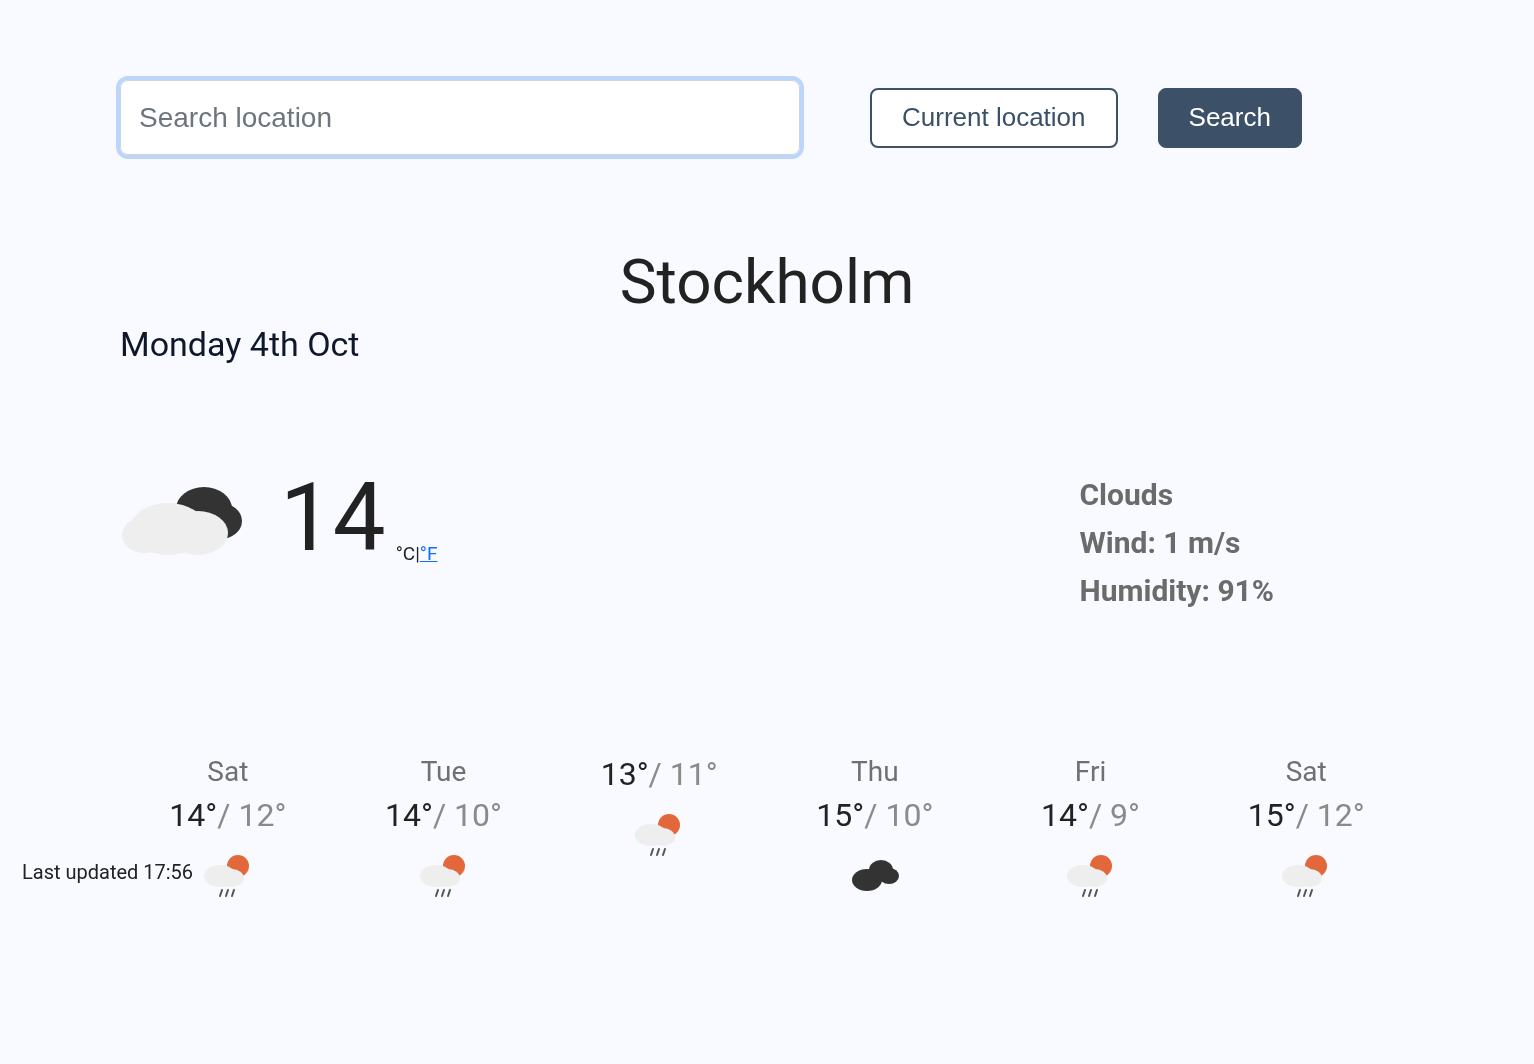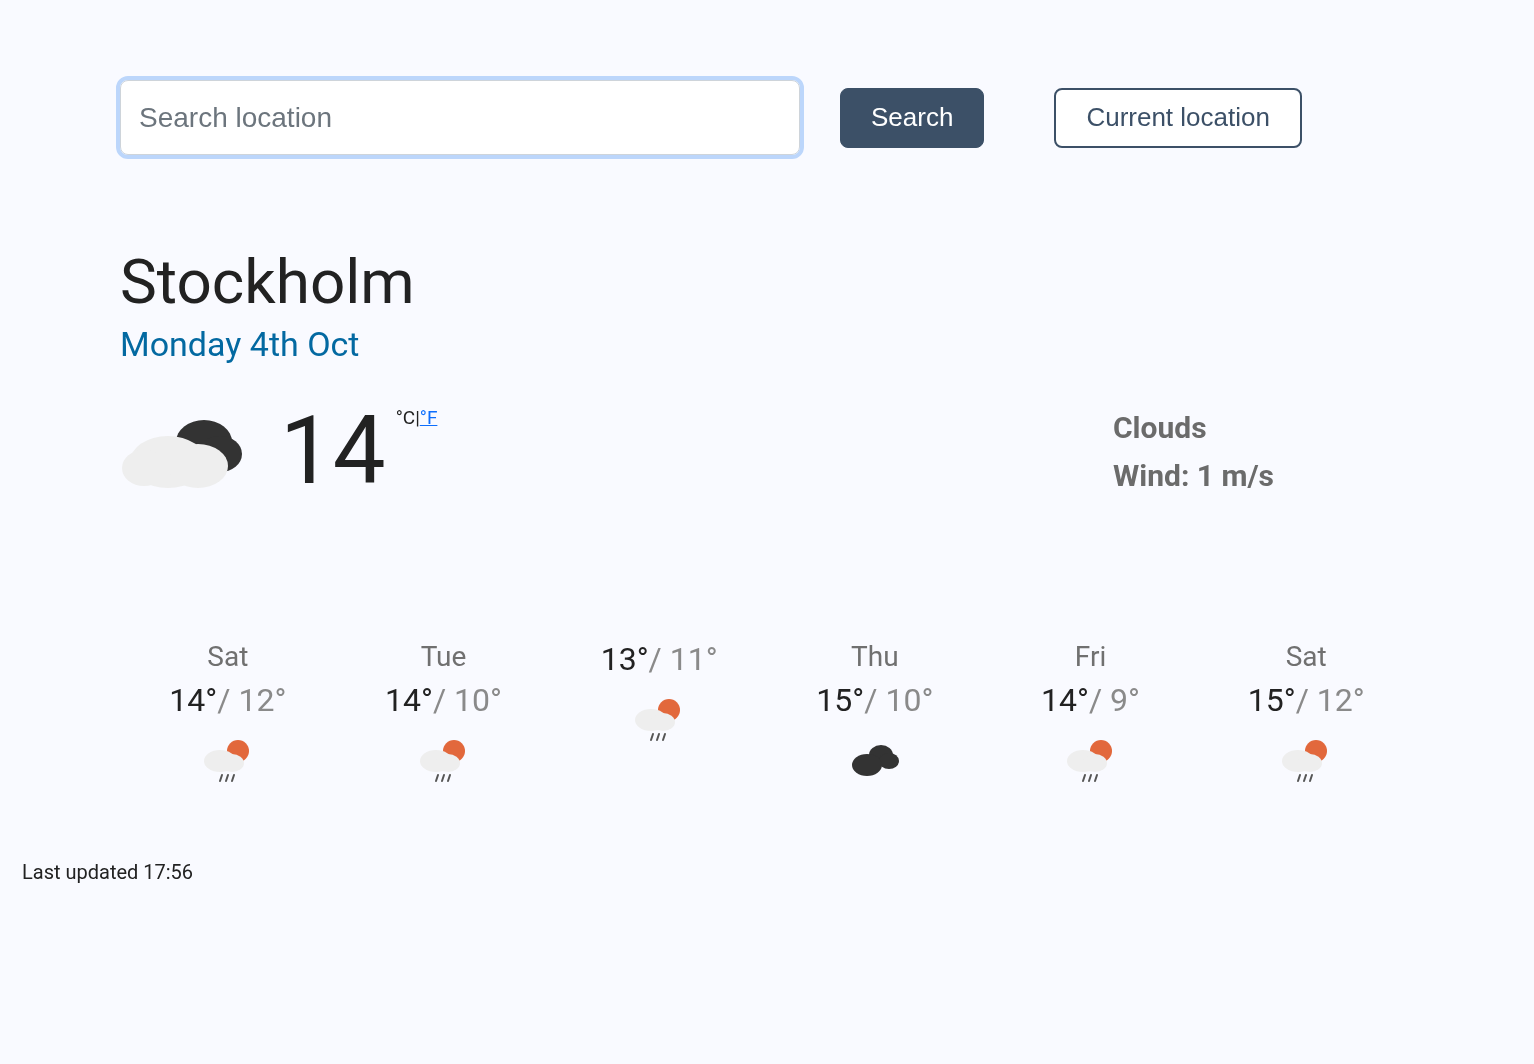--- a/index.html
+++ b/index.html
@@ -55,40 +55,41 @@
       background: #fff;
       color: #3c5067;
       border: 2px solid #3c5067;
       margin-left: 30px;
     }
     .location-title {
       font-size: 62px;
       font-weight: 400;
       color: #222;
       margin-bottom: 6px;
+      text-align: center;
     }
     .location-date {
       font-size: 34px;
-      color: #0369a1;
-      margin-bottom: 40px;
+      color: #0f172a;
+      margin-bottom: 107px;
     }
     .current-row {
       display: flex;
       justify-content: space-between;
       align-items: flex-start;
       margin-bottom: 140px;
     }
     .current-main {
       display: flex;
       align-items: flex-start;
       gap: 30px;
     }
     .temp-block {
       display: flex;
-      align-items: flex-start;
+      align-items: flex-end;
     }
     .temp-value {
       font-size: 94px;
       font-weight: 400;
       color: #222;
       line-height: 1;
     }
     .temp-units {
       font-size: 19px;
       color: #222;
@@ -150,22 +151,22 @@
       width: 56px;
       height: 48px;
     }
   </style>
 </head>
 <body>
 
 <div class="container">
   <div class="search-row">
     <input class="search-input" type="text" placeholder="Search location" style="">
+    <button class="btn btn-outline">Current location</button>
     <button class="btn btn-primary">Search</button>
-    <button class="btn btn-outline">Current location</button>
   </div>
 
   <h1 class="location-title">Stockholm</h1>
   <div class="location-date">Monday 4th Oct</div>
 
   <div class="current-row">
     <div class="current-main">
       <span class="icon-lg"><svg width="130" height="90" viewBox="0 0 130 90">
       <ellipse cx="84" cy="38" rx="28" ry="22" fill="#333"></ellipse>
       <ellipse cx="100" cy="50" rx="22" ry="18" fill="#333"></ellipse>
@@ -176,20 +177,21 @@
       <div class="temp-block">
         <span class="temp-value">14</span>
         <span class="temp-units">
           <span>°C</span><span>|</span><span class="unit-f">°F</span>
         </span>
       </div>
     </div>
     <div class="current-details">
       <div>Clouds</div>
       <div>Wind: 1 m/s</div>
+      <div>Humidity: 91%</div>
     </div>
   </div>
 
   <div class="forecast-row" id="forecast-row">
       <div class="forecast-day">
     <div class="fday-name">Sat</div>
     <div class="fday-temps">
       <span class="fday-high">14°</span><span class="fday-low">/ <span>12°</span></span>
     </div>
     <span class="fday-icon icon-sm"><svg width="56" height="48" viewBox="0 0 56 48">

